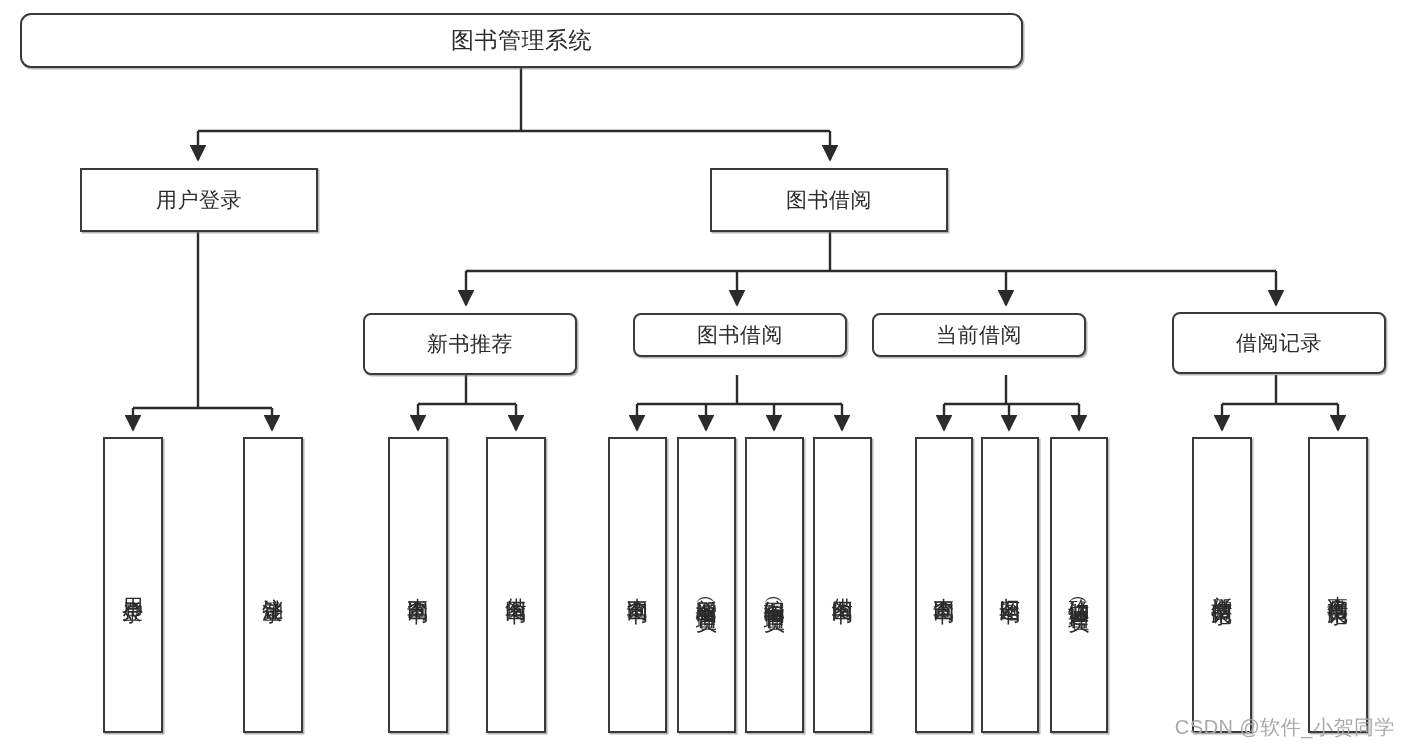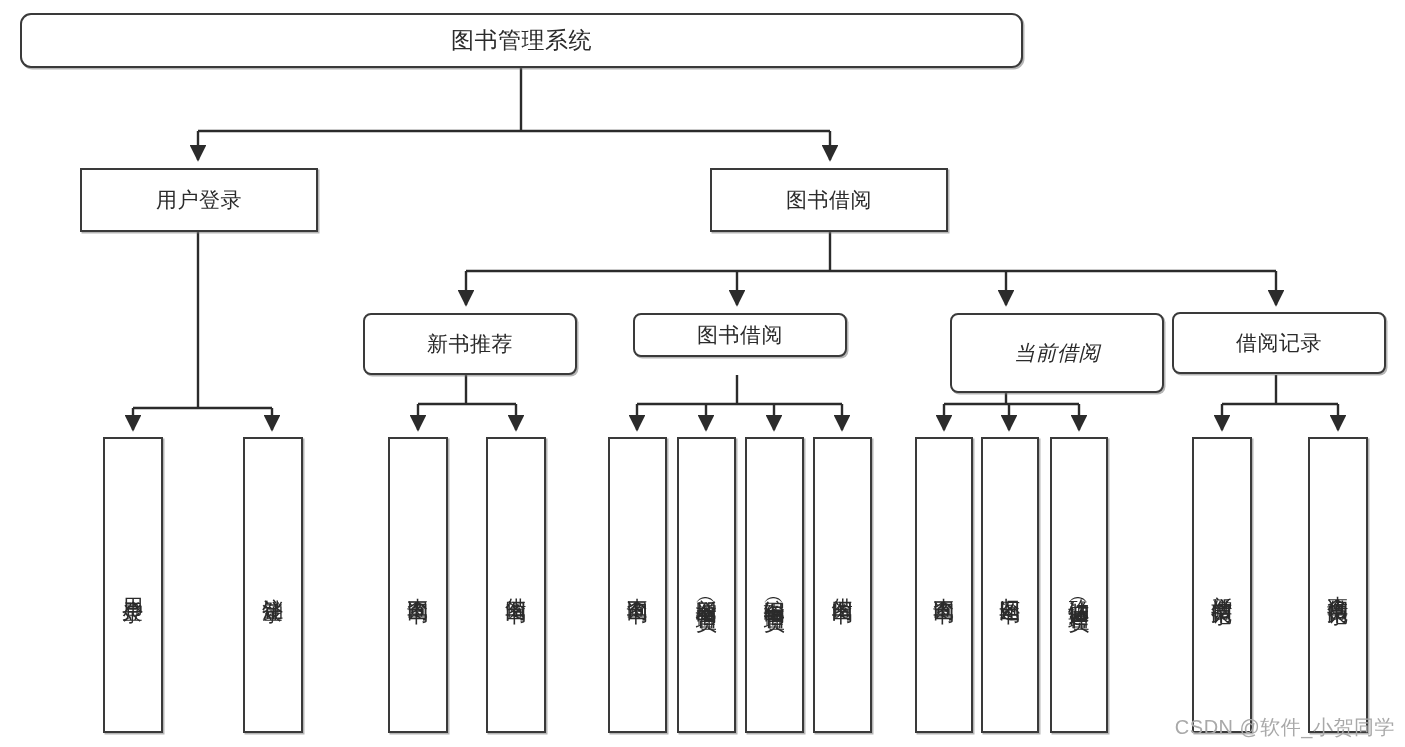--- a/index.html
+++ b/index.html
@@ -149,21 +149,21 @@
   </div>
 
   <div class="node h-node lvl3" style="left:363px; top:313px; width:214px; height:62px;">
     <span class="label">新书推荐</span>
   </div>
 
   <div class="node h-node lvl3" style="left:633px; top:313px; width:214px; height:44px;">
     <span class="label">图书借阅</span>
   </div>
 
-  <div class="node h-node lvl3" style="left:950px; top:313px; width:214px; height:80px;font-style:italic;">
+  <div class="node h-node lvl3" style="left:872px; top:313px; width:214px; height:44px;">
     <span class="label">当前借阅</span>
   </div>
 
   <div class="node h-node lvl3" style="left:1172px; top:312px; width:214px; height:62px;">
     <span class="label">借阅记录</span>
   </div>
 
   <div class="node v-node" style="left:103px; top:437px; width:60px; height:296px;">
     <span class="label">用户登录</span>
   </div>

